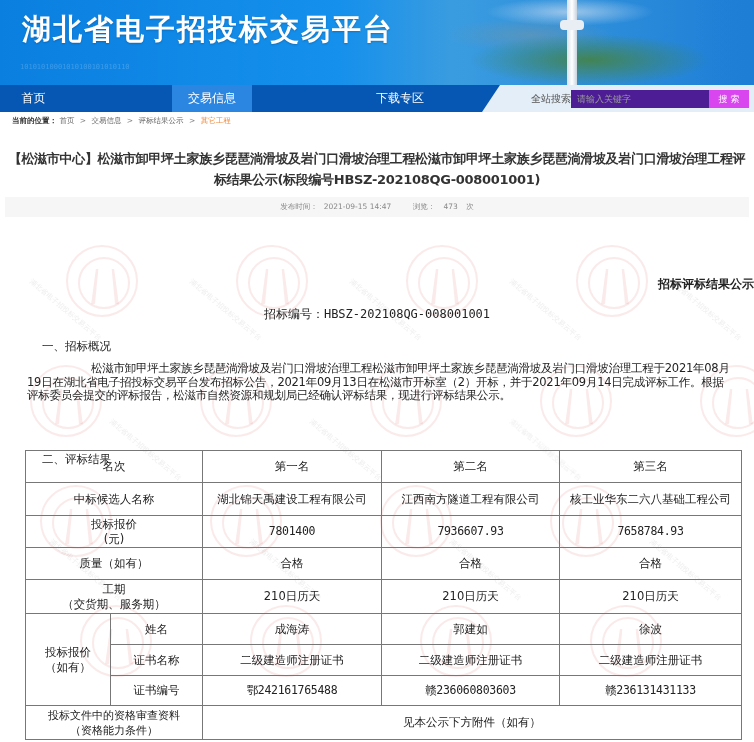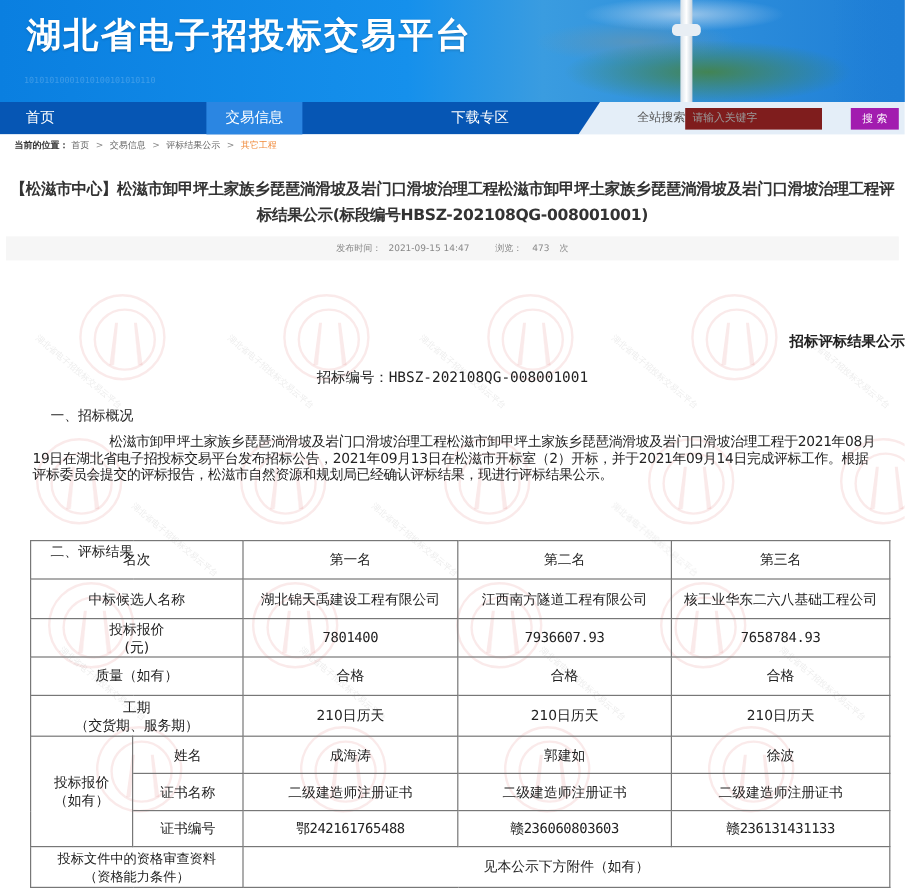--- a/index.html
+++ b/index.html
@@ -58,28 +58,28 @@
   .nav-item {
     position: absolute; top: 0; height: 27px; line-height: 27px; text-align: center;
     color: #fff; font-size: 12px; cursor: pointer;
   }
   .nav-item.active { background: #2b86e2; }
   .search-label {
     position: absolute; left: 531px; top: 0; height: 27px; line-height: 27px;
     font-size: 10px; color: #555;
   }
   .search-input {
-    position: absolute; left: 571px; top: 5px; width: 114px; height: 18px;
-    border: none; background: #7f1d1d; font-size: 9px; padding-left: 6px; color: #999;
+    position: absolute; left: 571px; top: 5px; width: 138px; height: 18px;
+    border: none; background: #4c1d95; font-size: 9px; padding-left: 6px; color: #999;
     font-family: "DejaVu Sans", sans-serif; outline: none;
   }
   .search-input::placeholder { color: #999; }
   .search-btn {
     position: absolute; left: 709px; top: 5px; width: 40px; height: 18px;
-    background: #a21caf; color: #fff; border: none; font-size: 9px; cursor: pointer;
+    background: #d946ef; color: #fff; border: none; font-size: 9px; cursor: pointer;
     font-family: "DejaVu Sans", sans-serif;
   }
 
   
   .breadcrumb {
     position: absolute; left: 12px; top: 116px; font-size: 7.5px; color: #666;
     white-space: nowrap;
   }
   .breadcrumb .lbl { color: #333; font-weight: bold; }
   .breadcrumb .sep { color: #888; margin: 0 3px; }

